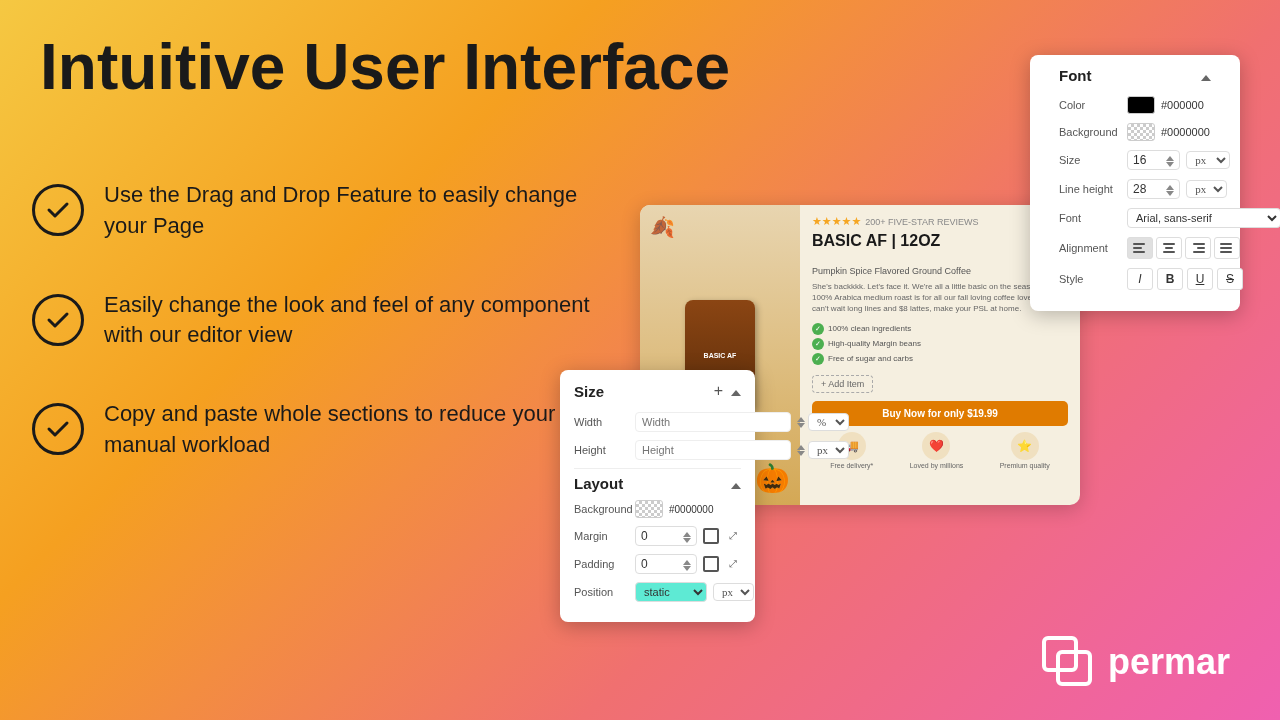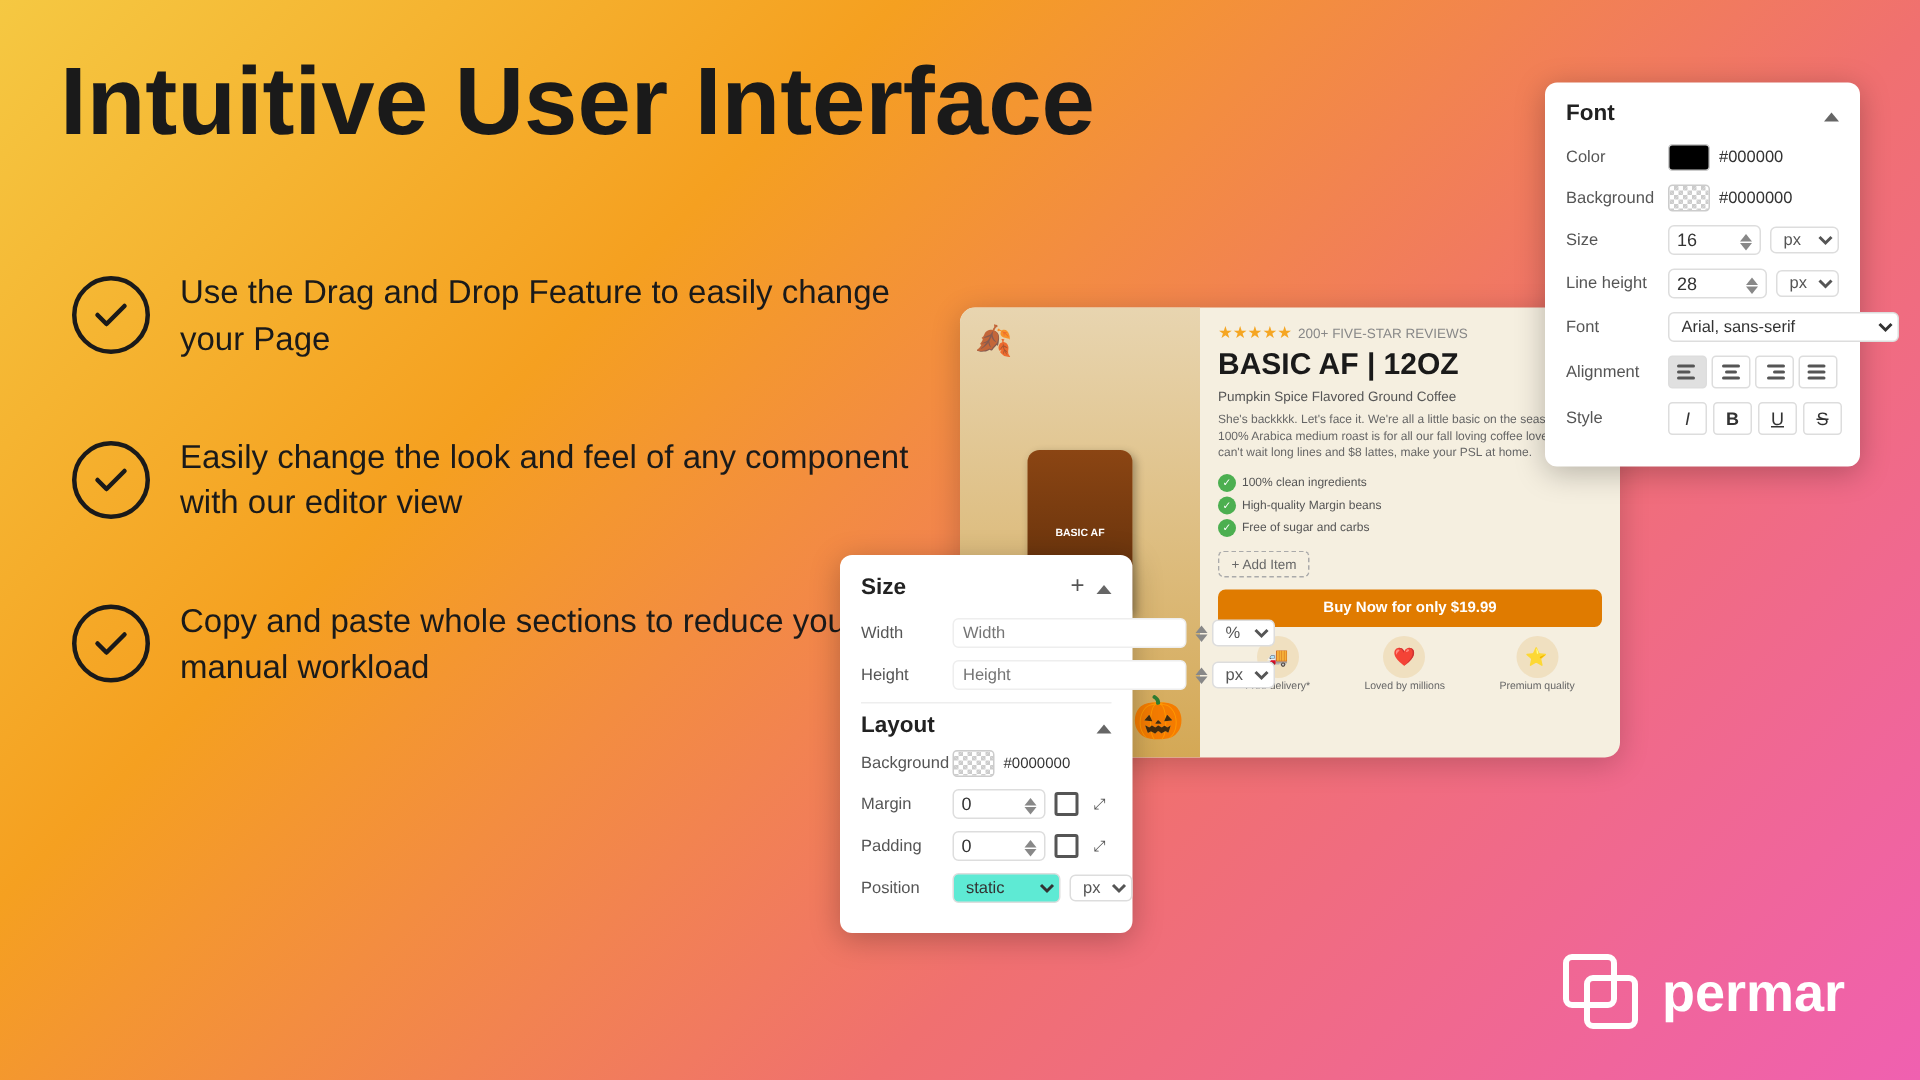--- a/index.html
+++ b/index.html
@@ -18,21 +18,21 @@
       left: 40px;
       font-size: 64px;
       font-weight: 900;
       color: #1a1a1a;
       font-family: Arial, sans-serif;
     }
 
     .features {
       position: absolute;
       top: 180px;
-      left: 48px;
+      left: 32px;
       display: flex;
       flex-direction: column;
       gap: 48px;
       justify-content: center;
     }
 
     .feature-item {
       display: flex;
       align-items: flex-start;
       gap: 20px;
@@ -66,21 +66,21 @@
 
     
     .font-panel {
       position: absolute;
       top: 55px;
       right: 40px;
       width: 210px;
       background: white;
       border-radius: 8px;
       box-shadow: 0 4px 20px rgba(0,0,0,0.25);
-      padding: 12px 14px;
+      padding: 12px 29px;
       z-index: 10;
     }
 
     .panel-header {
       display: flex;
       justify-content: space-between;
       align-items: center;
       margin-bottom: 12px;
     }
 
@@ -166,20 +166,21 @@
     .spin-up { border-bottom: 5px solid #888; }
     .spin-down { border-top: 5px solid #888; }
 
     .unit-select {
       font-size: 11px;
       color: #555;
       border: 1px solid #ddd;
       border-radius: 4px;
       padding: 1px 4px;
       background: white;
+      font-family: Liberation Serif, serif;
     }
 
     .font-select {
       flex: 1;
       font-size: 11px;
       color: #333;
       border: 1px solid #ddd;
       border-radius: 4px;
       padding: 2px 4px;
       background: white;
@@ -376,24 +377,24 @@
       display: flex;
       align-items: center;
       gap: 4px;
       margin-bottom: 4px;
     }
 
     .stars { color: #f5a623; font-size: 11px; }
     .review-count { font-size: 9px; color: #888; }
 
     .product-title {
-      font-size: 20px;
+      font-size: 16px;
       font-weight: 900;
       color: #1a1a1a;
-      margin-bottom: 4px;
+      margin-bottom: 16px;
     }
 
     .product-subtitle {
       font-size: 9px;
       color: #555;
       margin-bottom: 5px;
     }
 
     .product-desc {
       font-size: 8px;

